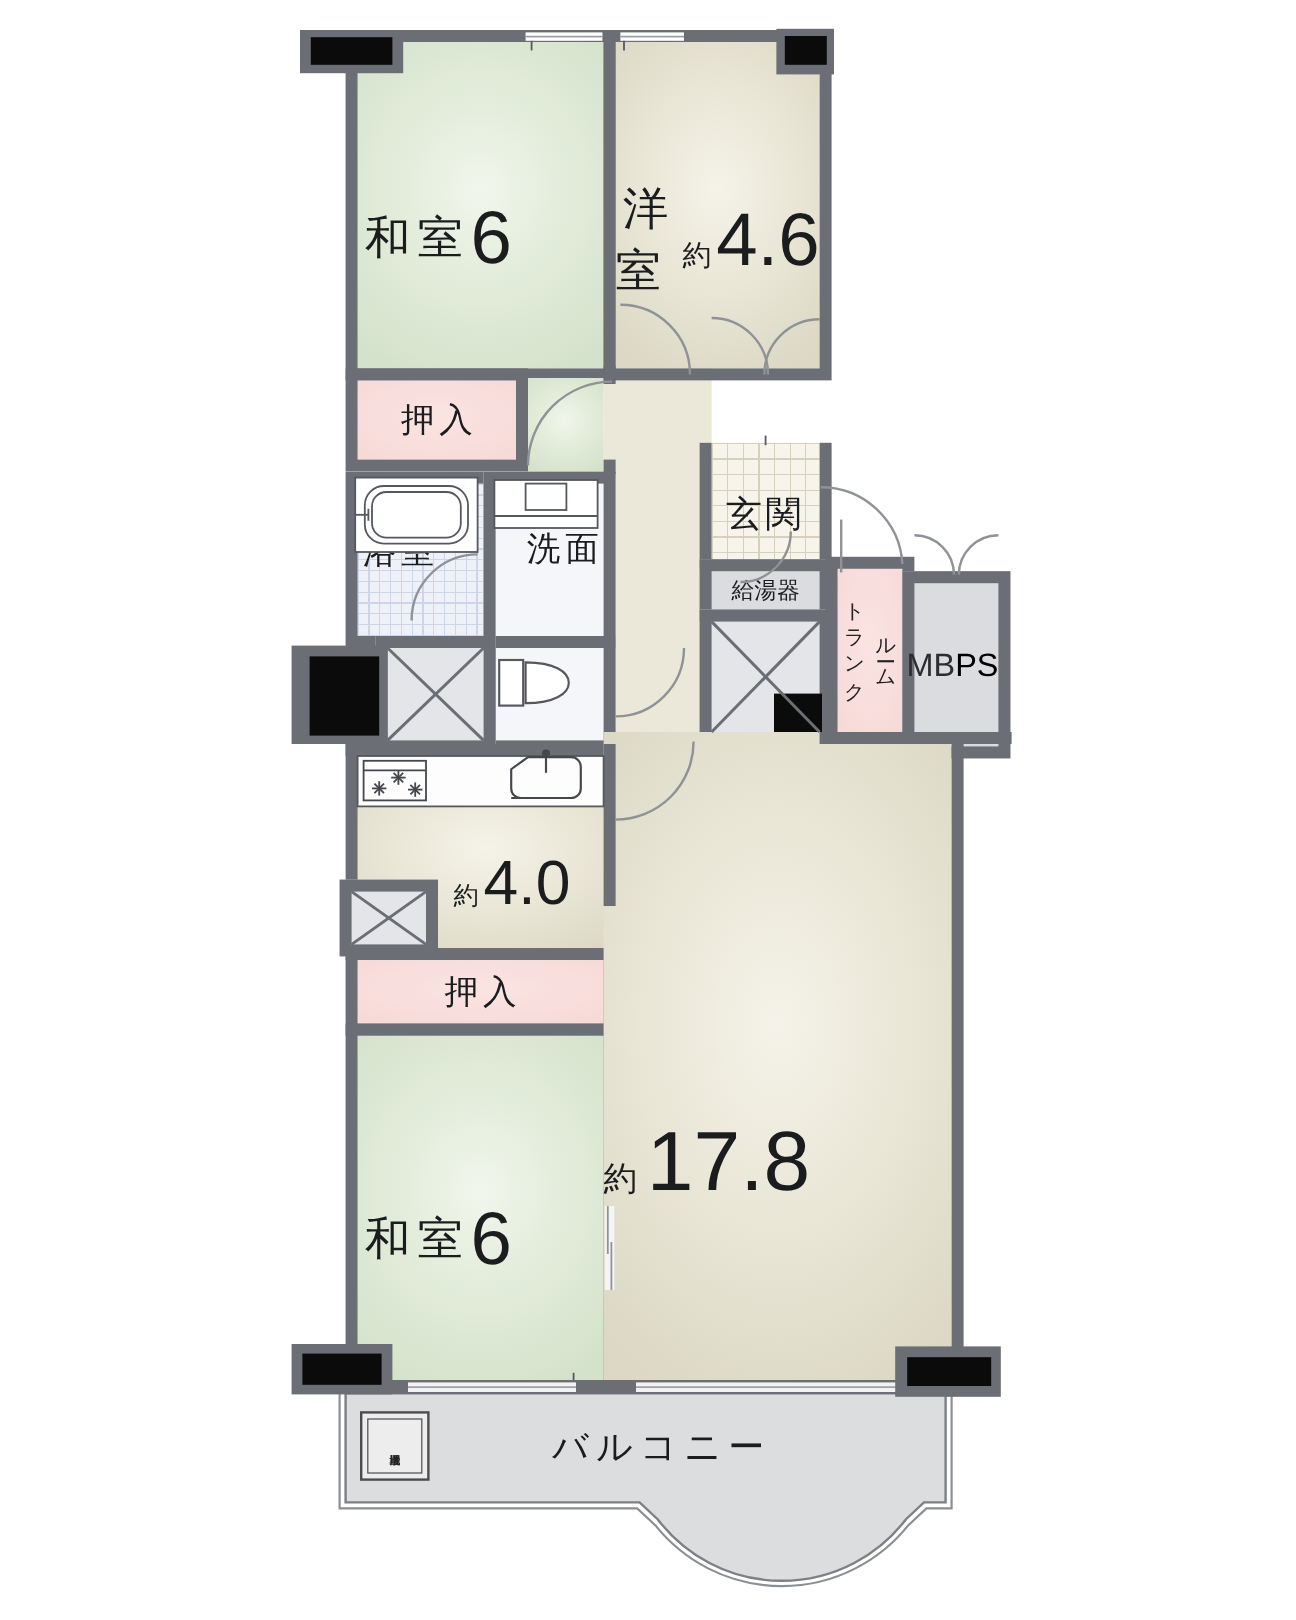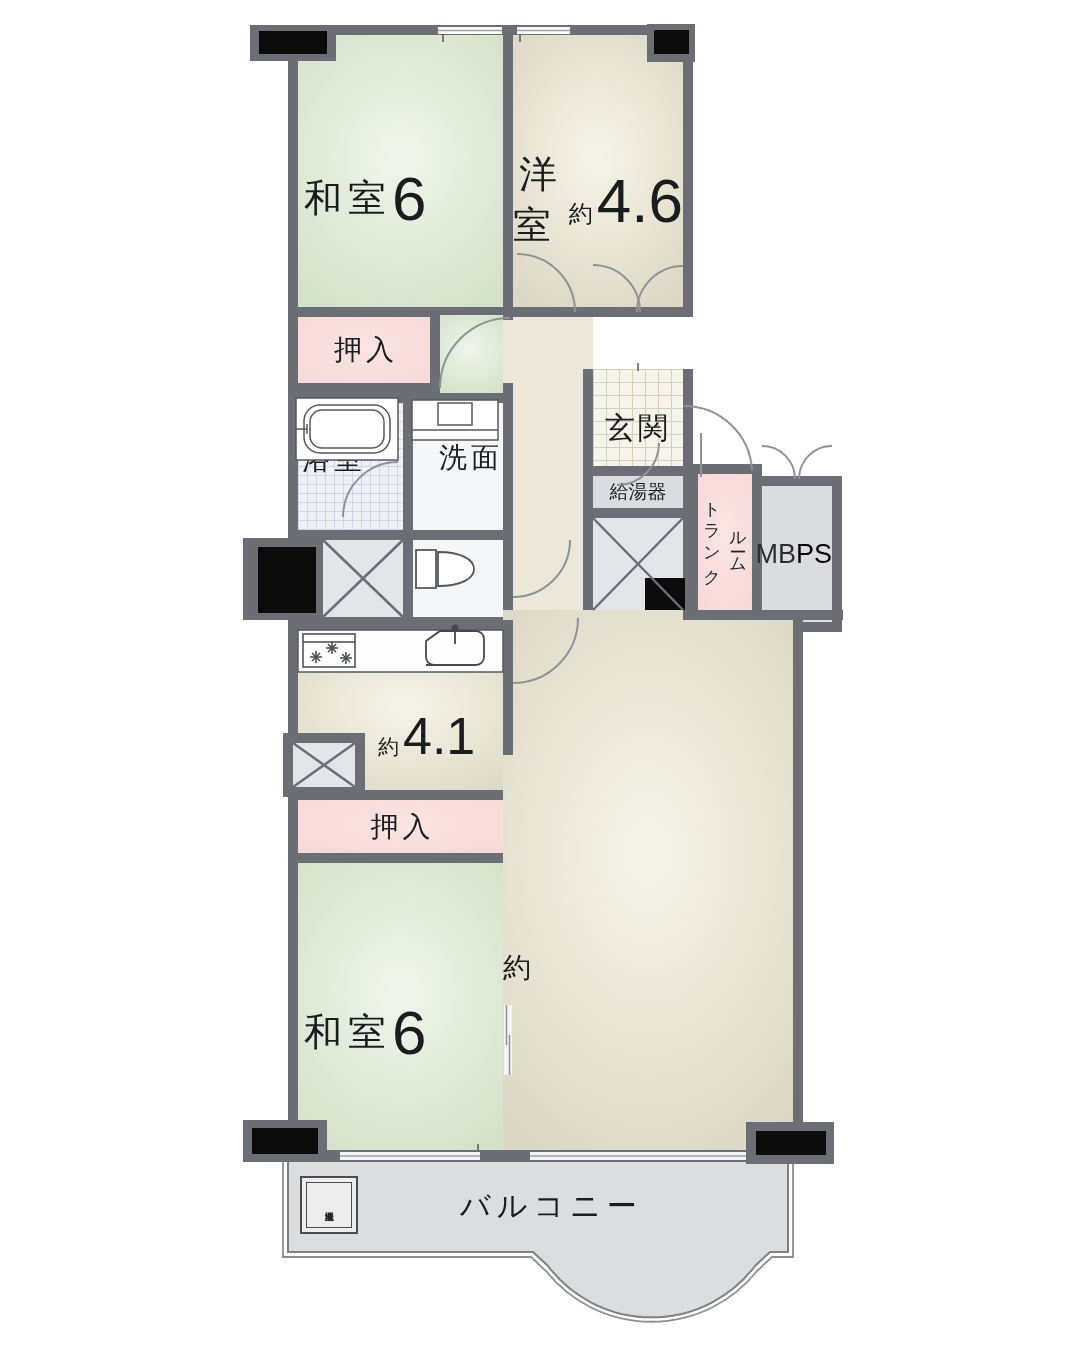--- a/index.html
+++ b/index.html
@@ -90,37 +90,38 @@
   </div>
 
   <div class="room graybox lbl" style="left:752px;top:464px;width:90px;height:156px;justify-content:flex-end;margin-top:12px;">
     <span style="font-size:27px;font-weight:500;line-height:1.2;color:#2b2d30;">MB</span>
     <span style="font-size:27px;font-weight:500;line-height:1.2;color:#000000;">PS</span>
   </div>
 
   <div class="room beige" style="left:288px;top:620px;width:225px;height:180px;border-right:none;border-bottom:none;"></div>
   <span class="abs aline" style="left:378px;top:706px;">
     <span style="font-size:21px;font-weight:500;margin-right:4px;">約</span>
-    <span style="font-size:52px;">4.1</span>
+    <span style="font-size:52px;">4.0</span>
   </span>
 
   <div class="room shaft" style="left:283px;top:733px;width:82px;height:64px;"></div>
 
   <div class="room pink lbl" style="left:288px;top:790px;width:225px;height:73px;justify-content:center;">
     <span class="smalllbl">押入</span>
   </div>
 
   <div class="room tatami lbl" style="left:288px;top:853px;width:225px;height:307px;padding-top:52px;">
     <span class="rname">和室</span>
     <span class="rnum">6</span>
   </div>
 
   <div class="room beige lbl" style="left:503px;top:610px;width:300px;height:550px;border-left:none;border-top:none;padding-top:135px;">
     <span class="aline" style="margin-top:40px;">
       <span style="font-size:28px;font-weight:500;margin-right:8px;">約</span>
+      <span style="font-size:70px;">17.8</span>
     </span>
   </div>
 
   <span class="abs" style="left:460px;top:1186px;font-size:30px;font-weight:500;letter-spacing:6px;">バルコニー</span>
   <div class="abs" style="left:300px;top:1176px;width:58px;height:58px;border:2px solid #4c4c4e;background:#ededee;box-sizing:border-box;">
     <div class="abs" style="left:4px;top:4px;right:4px;bottom:4px;border:1.5px solid #4c4c4e;display:flex;align-items:center;justify-content:center;">
       <span style="writing-mode:vertical-rl;font-size:9px;line-height:1.15;color:#222;">洗濯機置場</span>
     </div>
   </div>
 

